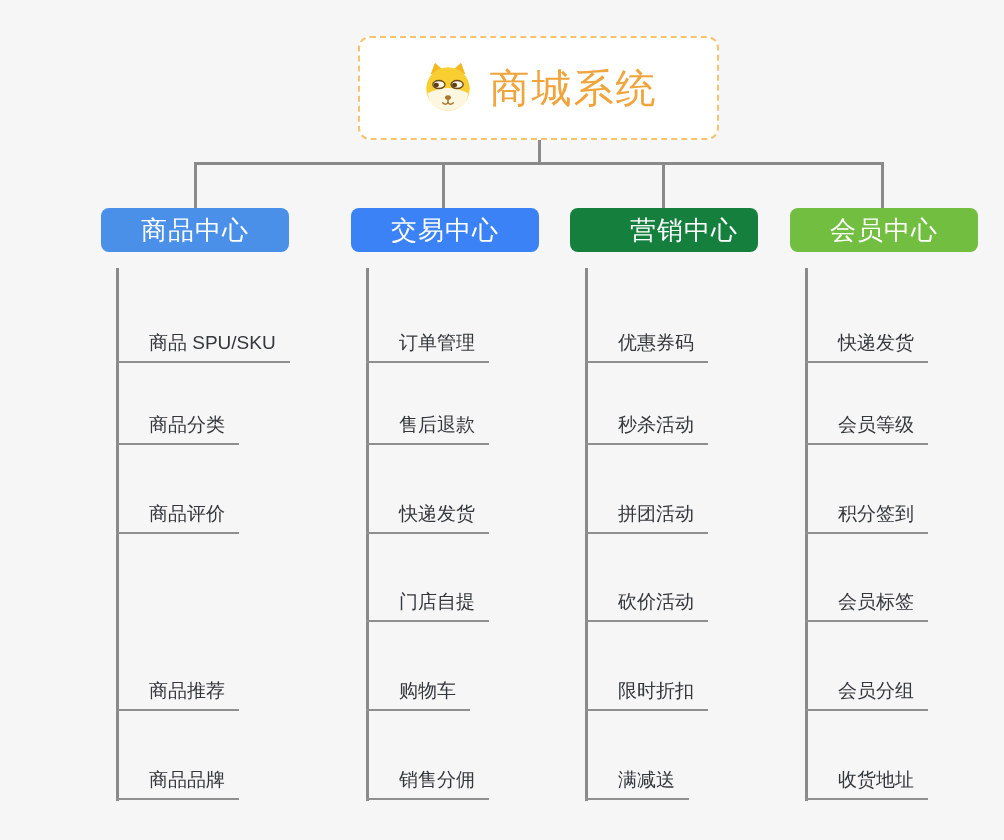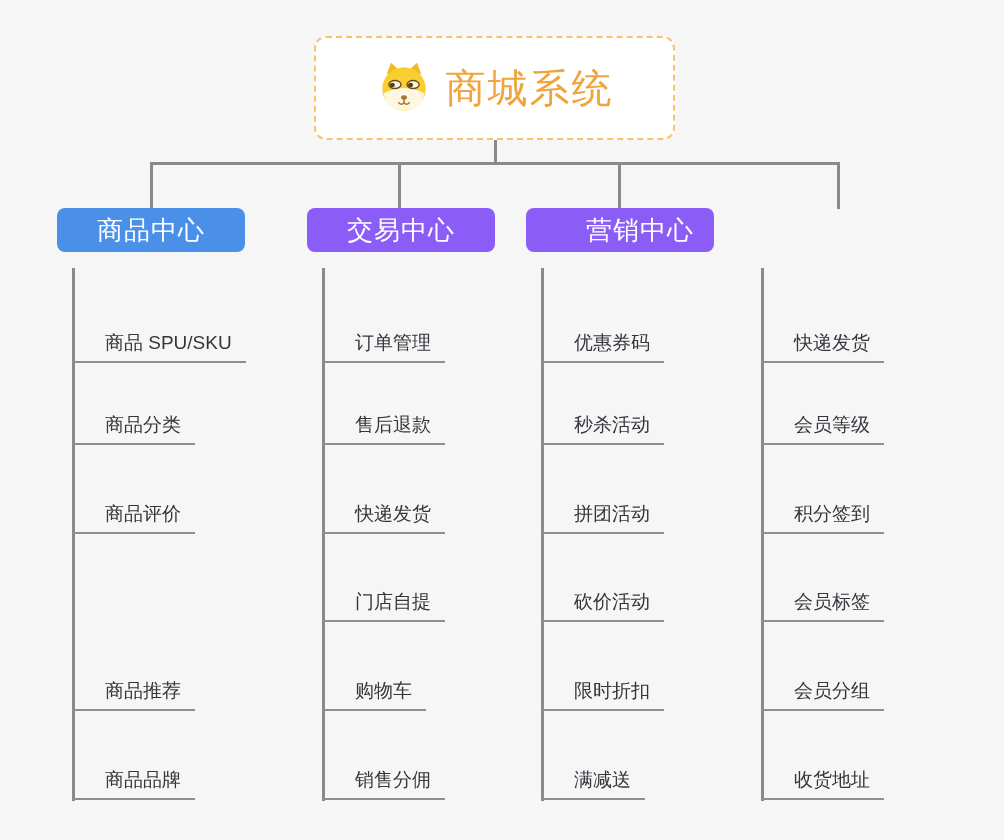--- a/index.html
+++ b/index.html
@@ -3,21 +3,21 @@
 <meta charset="utf-8">
 <style>
   html,body{margin:0;padding:0;}
   body{
     width:1004px;height:840px;
     background:#f6f6f6;
     font-family:"Liberation Sans","DejaVu Sans",sans-serif;
     position:relative;
     overflow:hidden;
   }
-  .canvas{position:absolute;inset:0;}
+  .canvas{position:absolute;inset:0;margin-left:44px;}
 
   
   .conn{position:absolute;background:#8a8a8a;}
   .conn-root-v{left:494px;top:139px;width:3px;height:25px;}
   .conn-bus{left:150px;top:162px;width:690px;height:3px;}
   .conn-drop{top:162px;width:3px;height:47px;}
   .conn-drop.d1{left:150px;}
   .conn-drop.d2{left:398px;}
   .conn-drop.d3{left:618px;}
   .conn-drop.d4{left:837px;}
@@ -121,21 +121,21 @@
       </div>
     <div class="leaf r5">
         <span>商品推荐</span>
       </div>
     <div class="leaf r6">
         <span>商品品牌</span>
       </div>
   </div>
 
   <div class="branch b2">
-    <div class="branch-header" style="background-color: #8b5cf6;">交易中心</div>
+    <div class="branch-header" style="background-color: #3b82f6;">交易中心</div>
     <div class="trunk"></div>
     <div class="leaf r2">
         <span>售后退款</span>
       </div>
     <div class="leaf r1">
         <span>订单管理</span>
       </div>
     <div class="leaf r3">
         <span>快递发货</span>
       </div>
@@ -144,21 +144,21 @@
       </div>
     <div class="leaf r5">
         <span>购物车</span>
       </div>
     <div class="leaf r6">
         <span>销售分佣</span>
       </div>
   </div>
 
   <div class="branch b3">
-    <div class="branch-header" style="background-color: #8b5cf6; padding-left: 40px;">营销中心</div>
+    <div class="branch-header" style="background-color: #15803d; padding-left: 40px;">营销中心</div>
     <div class="trunk"></div>
     <div class="leaf r1">
         <span>优惠券码</span>
       </div>
     <div class="leaf r2">
         <span>秒杀活动</span>
       </div>
     <div class="leaf r3">
         <span>拼团活动</span>
       </div>
@@ -167,20 +167,21 @@
       </div>
     <div class="leaf r5">
         <span>限时折扣</span>
       </div>
     <div class="leaf r6">
         <span>满减送</span>
       </div>
   </div>
 
   <div class="branch b4">
+    <div class="branch-header" style="background-color: rgb(113, 190, 65);">会员中心</div>
     <div class="trunk"></div>
     <div class="leaf r1">
         <span>快递发货</span>
       </div>
     <div class="leaf r2">
         <span>会员等级</span>
       </div>
     <div class="leaf r3">
         <span>积分签到</span>
       </div>

